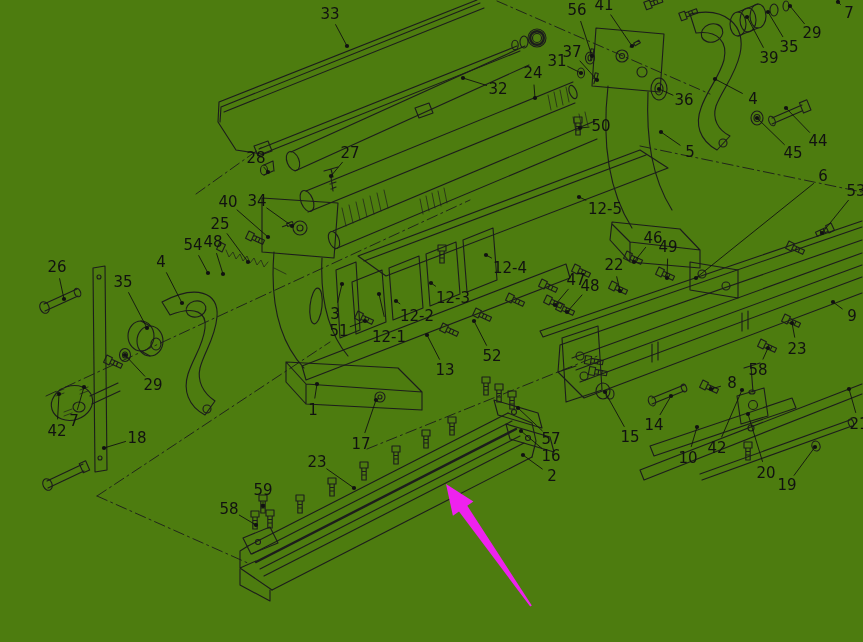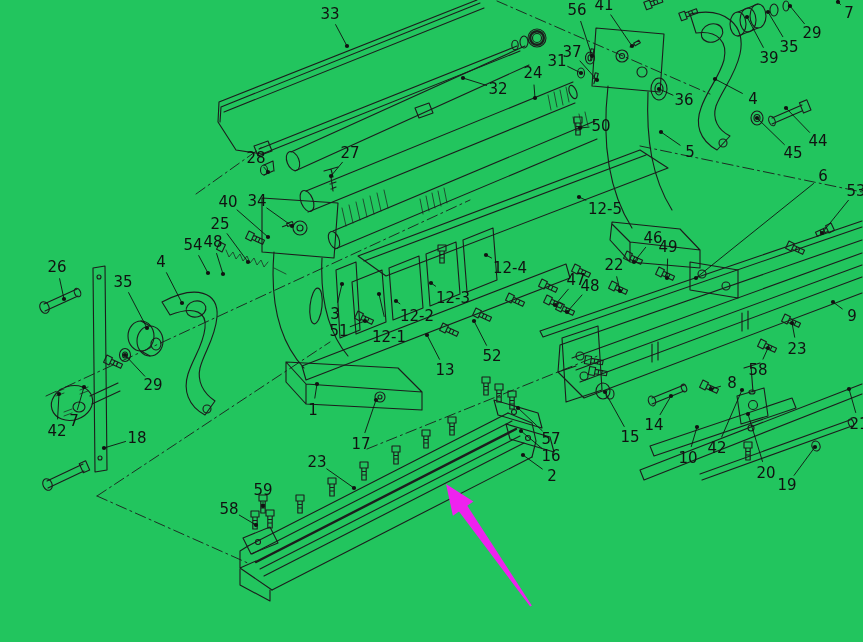--- a/index.html
+++ b/index.html
@@ -1,16 +1,16 @@
 <!DOCTYPE html>
 <html><head>
 <meta charset="utf-8">
 <style>
   html,body{margin:0;padding:0;background:#fff;}
-  .stage{position:relative;width:863px;height:642px;background:#22c55e;overflow:hidden;
+  .stage{position:relative;width:863px;height:642px;background:#4d7c0f;overflow:hidden;
          font-family:"DejaVu Sans",sans-serif;}
   svg{display:block}
   .art path,.art line,.art ellipse,.art circle,.art rect,.art use{
       stroke:#1c1c1c;fill:none;stroke-width:1.1;stroke-linecap:round;stroke-linejoin:round;}
   .art .thick{stroke-width:2.4;}
   .art .thin{stroke-width:.7;}
   .art .dd path{stroke-dasharray:11 4 2 4;stroke-width:.9;}
   .callout line{stroke:#111;stroke-width:.9;}
   .callout circle{fill:#111;stroke:none;}
   .callout text{font:15px "DejaVu Sans",sans-serif;fill:#111;}

